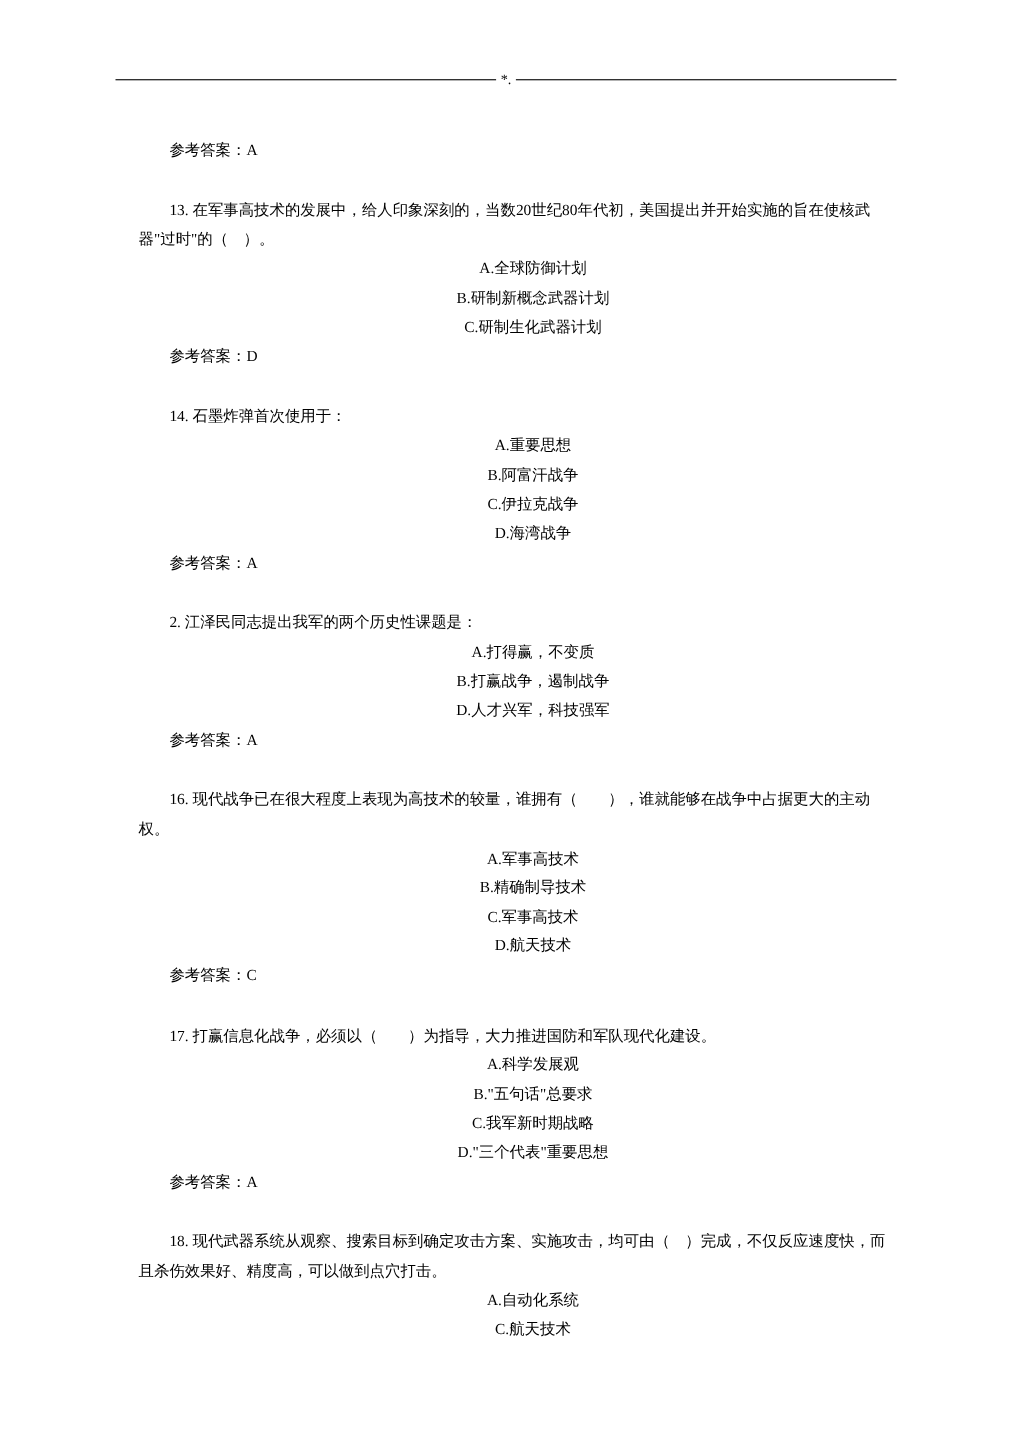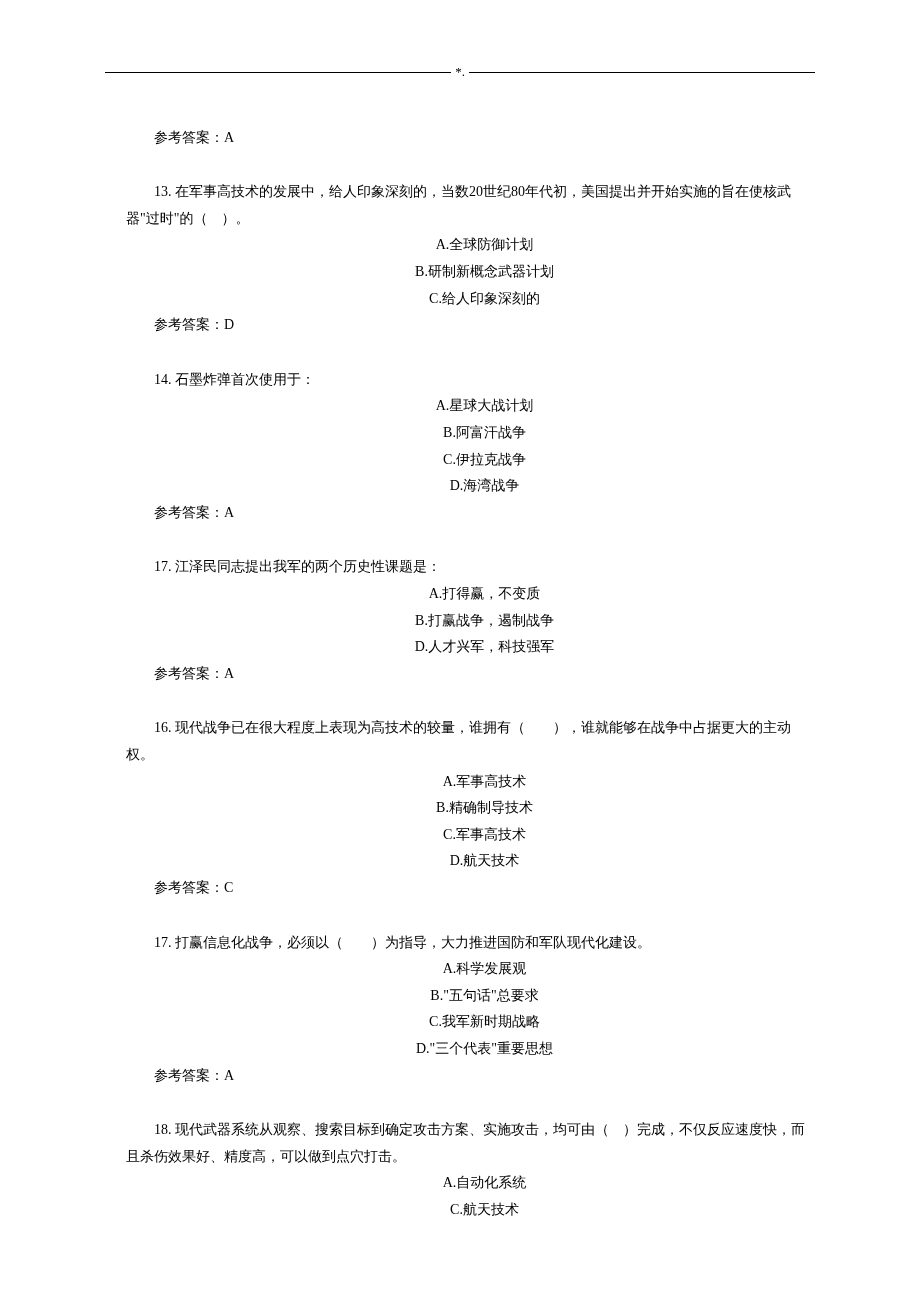--- a/index.html
+++ b/index.html
@@ -62,35 +62,35 @@
   <div class="block">
     <span class="line indent"><span>参考答案：</span><span>A</span></span>
   </div>
 
   <div class="block">
     <div style="text-indent:2em;">
       <span>13. 在军事高技术的发展中，给人印象深刻的，当数20世纪80年代初，美国提出并开始实施的旨在使核武器"过时"的（　）。</span>
     </div>
     <span class="line opt">A.全球防御计划</span>
     <span class="line opt">B.研制新概念武器计划</span>
-    <span class="line opt">C.给人印象深刻的</span>
+    <span class="line opt">C.研制生化武器计划</span>
     <span class="line indent"><span>参考答案：</span><span>D</span></span>
   </div>
 
   <div class="block">
     <span class="line indent">14. 石墨炸弹首次使用于：</span>
-    <span class="line opt">A.星球大战计划</span>
+    <span class="line opt">A.重要思想</span>
     <span class="line opt">B.阿富汗战争</span>
     <span class="line opt">C.伊拉克战争</span>
     <span class="line opt">D.海湾战争</span>
     <span class="line indent"><span>参考答案：</span><span>A</span></span>
   </div>
 
   <div class="block">
-    <span class="line indent">17. 江泽民同志提出我军的两个历史性课题是：</span>
+    <span class="line indent">2. 江泽民同志提出我军的两个历史性课题是：</span>
     <span class="line opt">A.打得赢，不变质</span>
     <span class="line opt">B.打赢战争，遏制战争</span>
     <span class="line opt">D.人才兴军，科技强军</span>
     <span class="line indent"><span>参考答案：</span><span>A</span></span>
   </div>
 
   <div class="block">
     <div style="text-indent:2em;">
       <span>16. 现代战争已在很大程度上表现为高技术的较量，谁拥有（　　），谁就能够在战争中占据更大的主动权。</span>
     </div>

